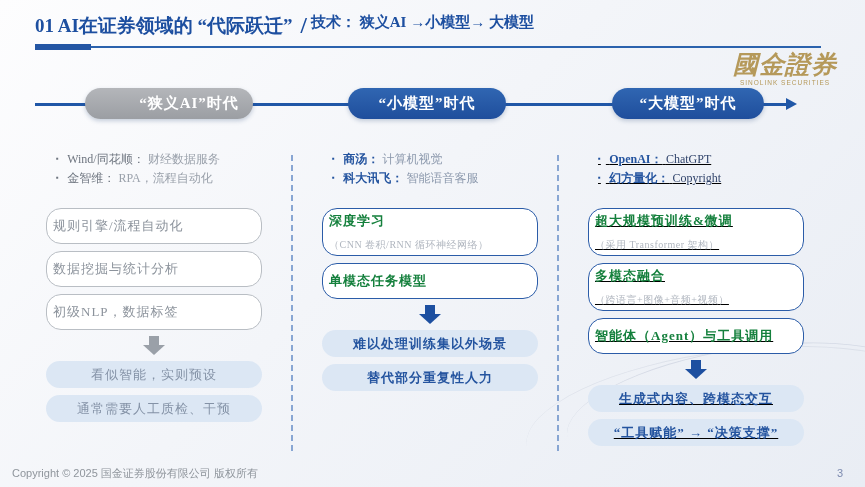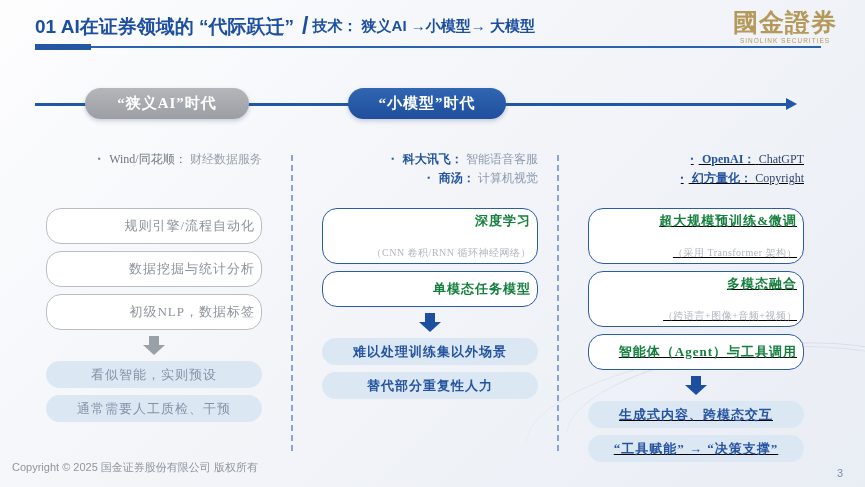--- a/index.html
+++ b/index.html
@@ -7,87 +7,87 @@
   .slide{
     position:relative;width:865px;height:487px;overflow:hidden;
     background:linear-gradient(135deg,#fdfdfe 0%,#f3f5f9 45%,#e9edf4 100%);
   }
   .decor{position:absolute;right:-60px;bottom:18px;width:360px;height:120px;
     border-top:1px solid rgba(150,162,185,0.28);border-radius:50%;transform:rotate(-9deg);}
   .decor2{position:absolute;right:-80px;bottom:-4px;width:420px;height:140px;
     border-top:1px solid rgba(150,162,185,0.18);border-radius:50%;transform:rotate(-7deg);}
 
   
-  .title-wrap{position:absolute;left:35px;top:13px;display:flex;align-items:center;color:#1d4fa0;white-space:nowrap;}
+  .title-wrap{position:absolute;left:35px;top:13px;display:flex;align-items:flex-start;color:#1d4fa0;white-space:nowrap;font-family:Liberation Serif, serif;}
   .title-main{font-size:19px;font-weight:bold;}
   .title-sep{font-size:23px;font-weight:bold;margin:0 4px 0 8px;}
   .title-sub{font-size:15px;font-weight:bold;}
   .underline{position:absolute;left:35px;top:46px;width:786px;height:2px;background:#2b62ad;}
   .underline-thick{position:absolute;left:35px;top:44px;width:56px;height:6px;background:#2456a4;}
   .logo{position:absolute;right:28px;top:6px;text-align:center;color:#b5995a;}
-  .logo-zh{font-family:"Liberation Serif","DejaVu Serif",serif;font-size:25px;font-weight:bold;letter-spacing:1px;}
+  .logo-zh{font-family:"Liberation Serif","DejaVu Serif",serif;font-size:25px;font-weight:bold;letter-spacing:1px;font-style:italic;margin-top:42px;}
   .logo-en{font-size:6.5px;letter-spacing:1px;margin-top:-2px;color:#b5995a;}
 
   
   .timeline{position:absolute;left:0;top:88px;width:865px;height:32px;}
   .tl-line{position:absolute;left:35px;top:15px;width:752px;height:2.5px;background:#2057a7;}
   .tl-arrowhead{position:absolute;left:786px;top:10px;width:0;height:0;
     border-left:11px solid #2057a7;border-top:6px solid transparent;border-bottom:6px solid transparent;}
   .pill{position:absolute;top:0;height:31px;line-height:31px;border-radius:16px;text-align:center;
     color:#fff;font-family:"Liberation Serif","DejaVu Serif",serif;font-weight:bold;font-size:15px;letter-spacing:1px;
     box-shadow:0 2px 4px rgba(40,70,120,0.25);}
   .pill-gray{background:linear-gradient(180deg,#b4b6ba 0%,#9b9ea3 100%);}
   .pill-blue{background:linear-gradient(180deg,#3066b2 0%,#1f4e9c 100%);}
-  .pill1{left:85px;width:164px;}
+  .pill1{left:85px;width:128px;padding-left:40px;}
   .pill2{left:348px;width:158px;}
   .pill3{left:612px;width:152px;}
 
   
   .divider{position:absolute;top:155px;height:296px;width:0;border-left:2px dashed #6e93ca;opacity:0.8;}
   .div1{left:291px;} .div2{left:557px;}
 
   
   .column{position:absolute;top:146px;width:216px;display:flex;flex-direction:column;}
   .col1{left:46px;} .col2{left:322px;} .col3{left:588px;text-decoration:underline;}
-  .bullets{height:62px;padding:4px 0 0 10px;box-sizing:border-box;font-size:12px;line-height:1.6;white-space:nowrap;text-align:right;}
+  .bullets{height:62px;padding:4px 0 0 10px;box-sizing:border-box;font-size:12px;line-height:1.6;white-space:nowrap;}
   .bullet .marker{font-size:8px;vertical-align:2px;margin-right:5px;}
   .mk-gray{color:#6f7680;} .mk-blue{color:#24549f;}
   .b-name{font-family:"Liberation Serif","DejaVu Serif",serif;}
   .c1 .b-name{color:#6f7680;} .c1 .b-desc{color:#9aa1ab;}
   .cb .b-name{color:#24549f;font-weight:bold;}
   .c2 .b-desc{color:#8c99ad;} .c3 .b-desc{color:#31446b;}
   .b-desc{font-family:"Liberation Serif","DejaVu Serif",serif;}
 
   .boxes{display:flex;flex-direction:column;gap:7px;}
   .box{background:#ffffff;border-radius:15px;min-height:36px;box-sizing:border-box;
-    display:flex;flex-direction:column;justify-content:center;align-items:flex-end;padding:3px 6px;
+    display:flex;flex-direction:column;justify-content:center;align-items:flex-start;padding:3px 6px;
     font-family:"Liberation Serif","DejaVu Serif",serif;}
   .box-gray{border:1.5px solid #b9bec4;}
   .box-blue{border:1.5px solid #2b5ca8;}
   .box-title{font-size:13px;letter-spacing:1px;}
   .box-gray .box-title{color:#8c939c;}
   .box-blue .box-title{color:#15803d;font-weight:bold;}
-  .box-sub{font-size:10px;color:#b0b6bf;letter-spacing:0.5px;margin-top:16px;}
+  .box-sub{font-size:10px;color:#b0b6bf;letter-spacing:0.5px;margin-top:8px;}
 
   .down-arrow{margin:6px auto 6px auto;width:22px;display:flex;flex-direction:column;align-items:center;}
   .stem{width:10px;height:9px;}
   .tri{width:0;height:0;border-left:11px solid transparent;border-right:11px solid transparent;}
   .arrow-gray .stem{background:#9aa0a8;}
   .arrow-gray .tri{border-top:10px solid #9aa0a8;}
   .arrow-blue .stem{background:#1d4fa0;}
   .arrow-blue .tri{border-top:10px solid #1d4fa0;}
 
   .results{display:flex;flex-direction:column;gap:7px;}
   .result{background:#dce7f4;border-radius:14px;min-height:27px;display:flex;align-items:center;justify-content:center;
     font-family:"Liberation Serif","DejaVu Serif",serif;font-size:13px;letter-spacing:1px;}
   .result-muted{color:#8492a6;}
   .result-blue{color:#24549f;font-weight:bold;}
 
   
-  .copyright{position:absolute;left:12px;bottom:12px;font-size:11px;color:#8f959c;}
+  .copyright{position:absolute;left:12px;bottom:6px;font-size:11px;color:#8f959c;}
   .page-num{position:absolute;right:22px;bottom:8px;font-size:11px;color:#7d8bb0;}
 </style>
 </head>
 <body>
 
 <div class="slide">
   <div class="decor"></div>
   <div class="decor2"></div>
 
   <div class="title-wrap">
@@ -100,32 +100,38 @@
   <div class="logo">
     <div class="logo-zh">國金證券</div>
     <div class="logo-en">SINOLINK SECURITIES</div>
   </div>
 
   <div class="timeline">
     <div class="tl-line"></div>
     <div class="tl-arrowhead"></div>
     <div class="pill pill-gray pill1">“狭义AI”时代</div>
     <div class="pill pill-blue pill2">“小模型”时代</div>
+    <div class="pill pill-blue pill3">“大模型”时代</div>
   </div>
 
   <div class="divider div1"></div>
   <div class="divider div2"></div>
 
   <section class="column col1 c1">
     <div class="bullets">
       <div class="bullet">
         <span class="marker mk-gray">▪</span>
         <span class="b-name">Wind/同花顺：</span>
         <span class="b-desc">财经数据服务</span>
       </div>
+      <div class="bullet">
+        <span class="marker mk-gray">▪</span>
+        <span class="b-name">金智维：</span>
+        <span class="b-desc">RPA，流程自动化</span>
+      </div>
     </div>
     <div class="boxes">
       <div class="box box-gray">
         <div class="box-title">规则引擎/流程自动化</div>
       </div>
       <div class="box box-gray">
         <div class="box-title">数据挖掘与统计分析</div>
       </div>
       <div class="box box-gray">
         <div class="box-title">初级NLP，数据标签</div>
@@ -138,27 +144,27 @@
     <div class="results">
       <div class="result result-muted">看似智能，实则预设</div>
       <div class="result result-muted">通常需要人工质检、干预</div>
     </div>
   </section>
 
   <section class="column col2 c2 cb">
     <div class="bullets">
       <div class="bullet">
         <span class="marker mk-blue">▪</span>
+        <span class="b-name">商汤：</span>
+        <span class="b-desc">计算机视觉</span>
+      </div>
+      <div class="bullet">
+        <span class="marker mk-blue">▪</span>
         <span class="b-name">科大讯飞：</span>
         <span class="b-desc">智能语音客服</span>
-      </div>
-      <div class="bullet">
-        <span class="marker mk-blue">▪</span>
-        <span class="b-name">商汤：</span>
-        <span class="b-desc">计算机视觉</span>
       </div>
     </div>
     <div class="boxes">
       <div class="box box-blue">
         <div class="box-title">深度学习</div>
         <div class="box-sub">（CNN 卷积/RNN 循环神经网络）</div>
       </div>
       <div class="box box-blue">
         <div class="box-title">单模态任务模型</div>
       </div>

